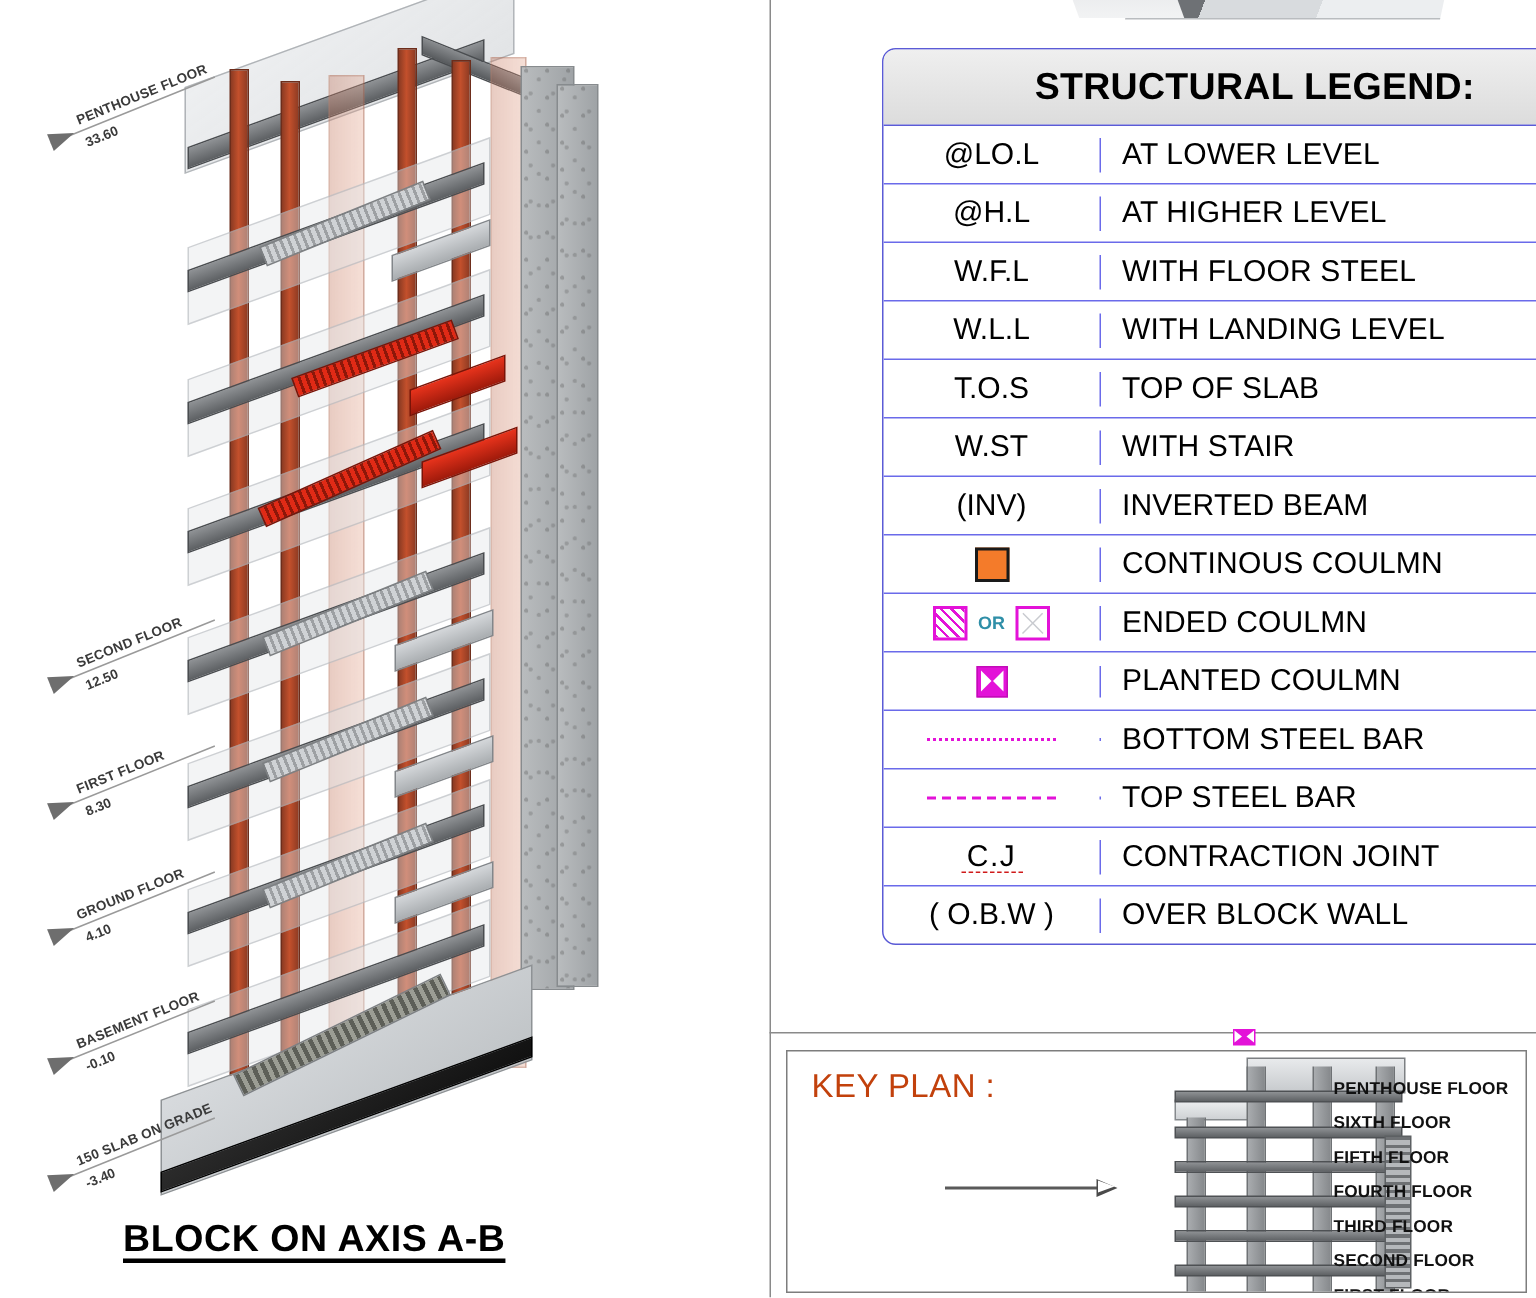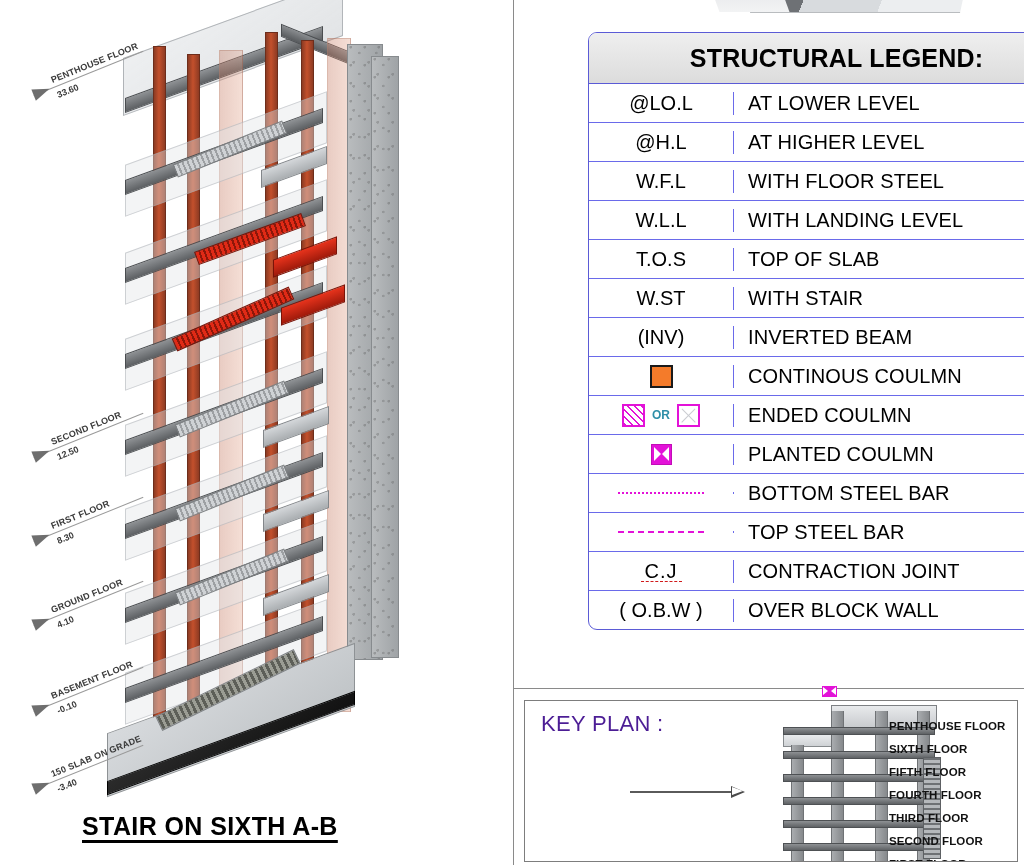--- a/index.html
+++ b/index.html
@@ -238,21 +238,21 @@
   
   .keyplan{
     position:absolute;left:524px;top:700px;width:494px;height:162px;
     border:1.6px solid #7d7d7d;
     background:#fff;
     overflow:hidden;
     box-sizing:border-box;
   }
   .kp-title{
     position:absolute;left:16px;top:10px;
-    font-size:22px;color:#4c1d95;letter-spacing:.3px;
+    font-size:22px;color:#c2410c;letter-spacing:.3px;
   }
   .kp-marker{
     position:absolute;left:822px;top:686px;width:15px;height:11px;
     background:#e312d8;
   }
   .kp-marker:before{
     content:"";position:absolute;left:1px;top:1px;width:0;height:0;
     border-left:5px solid #fff;border-top:4.5px solid transparent;border-bottom:4.5px solid transparent;
   }
   .kp-marker:after{
@@ -404,21 +404,21 @@
       <div class="el">-0.10</div>
     </div>
 
     <div class="lvl" style="left:34px;top:790px;transform:rotate(-22deg);">
       <div class="lead"></div>
       <div class="tri"></div>
       <div class="nm">150 SLAB ON GRADE</div>
       <div class="el">-3.40</div>
     </div>
 
-    <div class="model-title">STAIR ON SIXTH A-B</div>
+    <div class="model-title">BLOCK ON AXIS A-B</div>
   </div>
 
   <div class="v-divider"></div>
   <div class="h-divider"></div>
   <div class="v-divider2"></div>
 
   <div class="cutoff"></div>
 
   <div class="legend">
     <div class="legend-head">STRUCTURAL LEGEND:</div>

